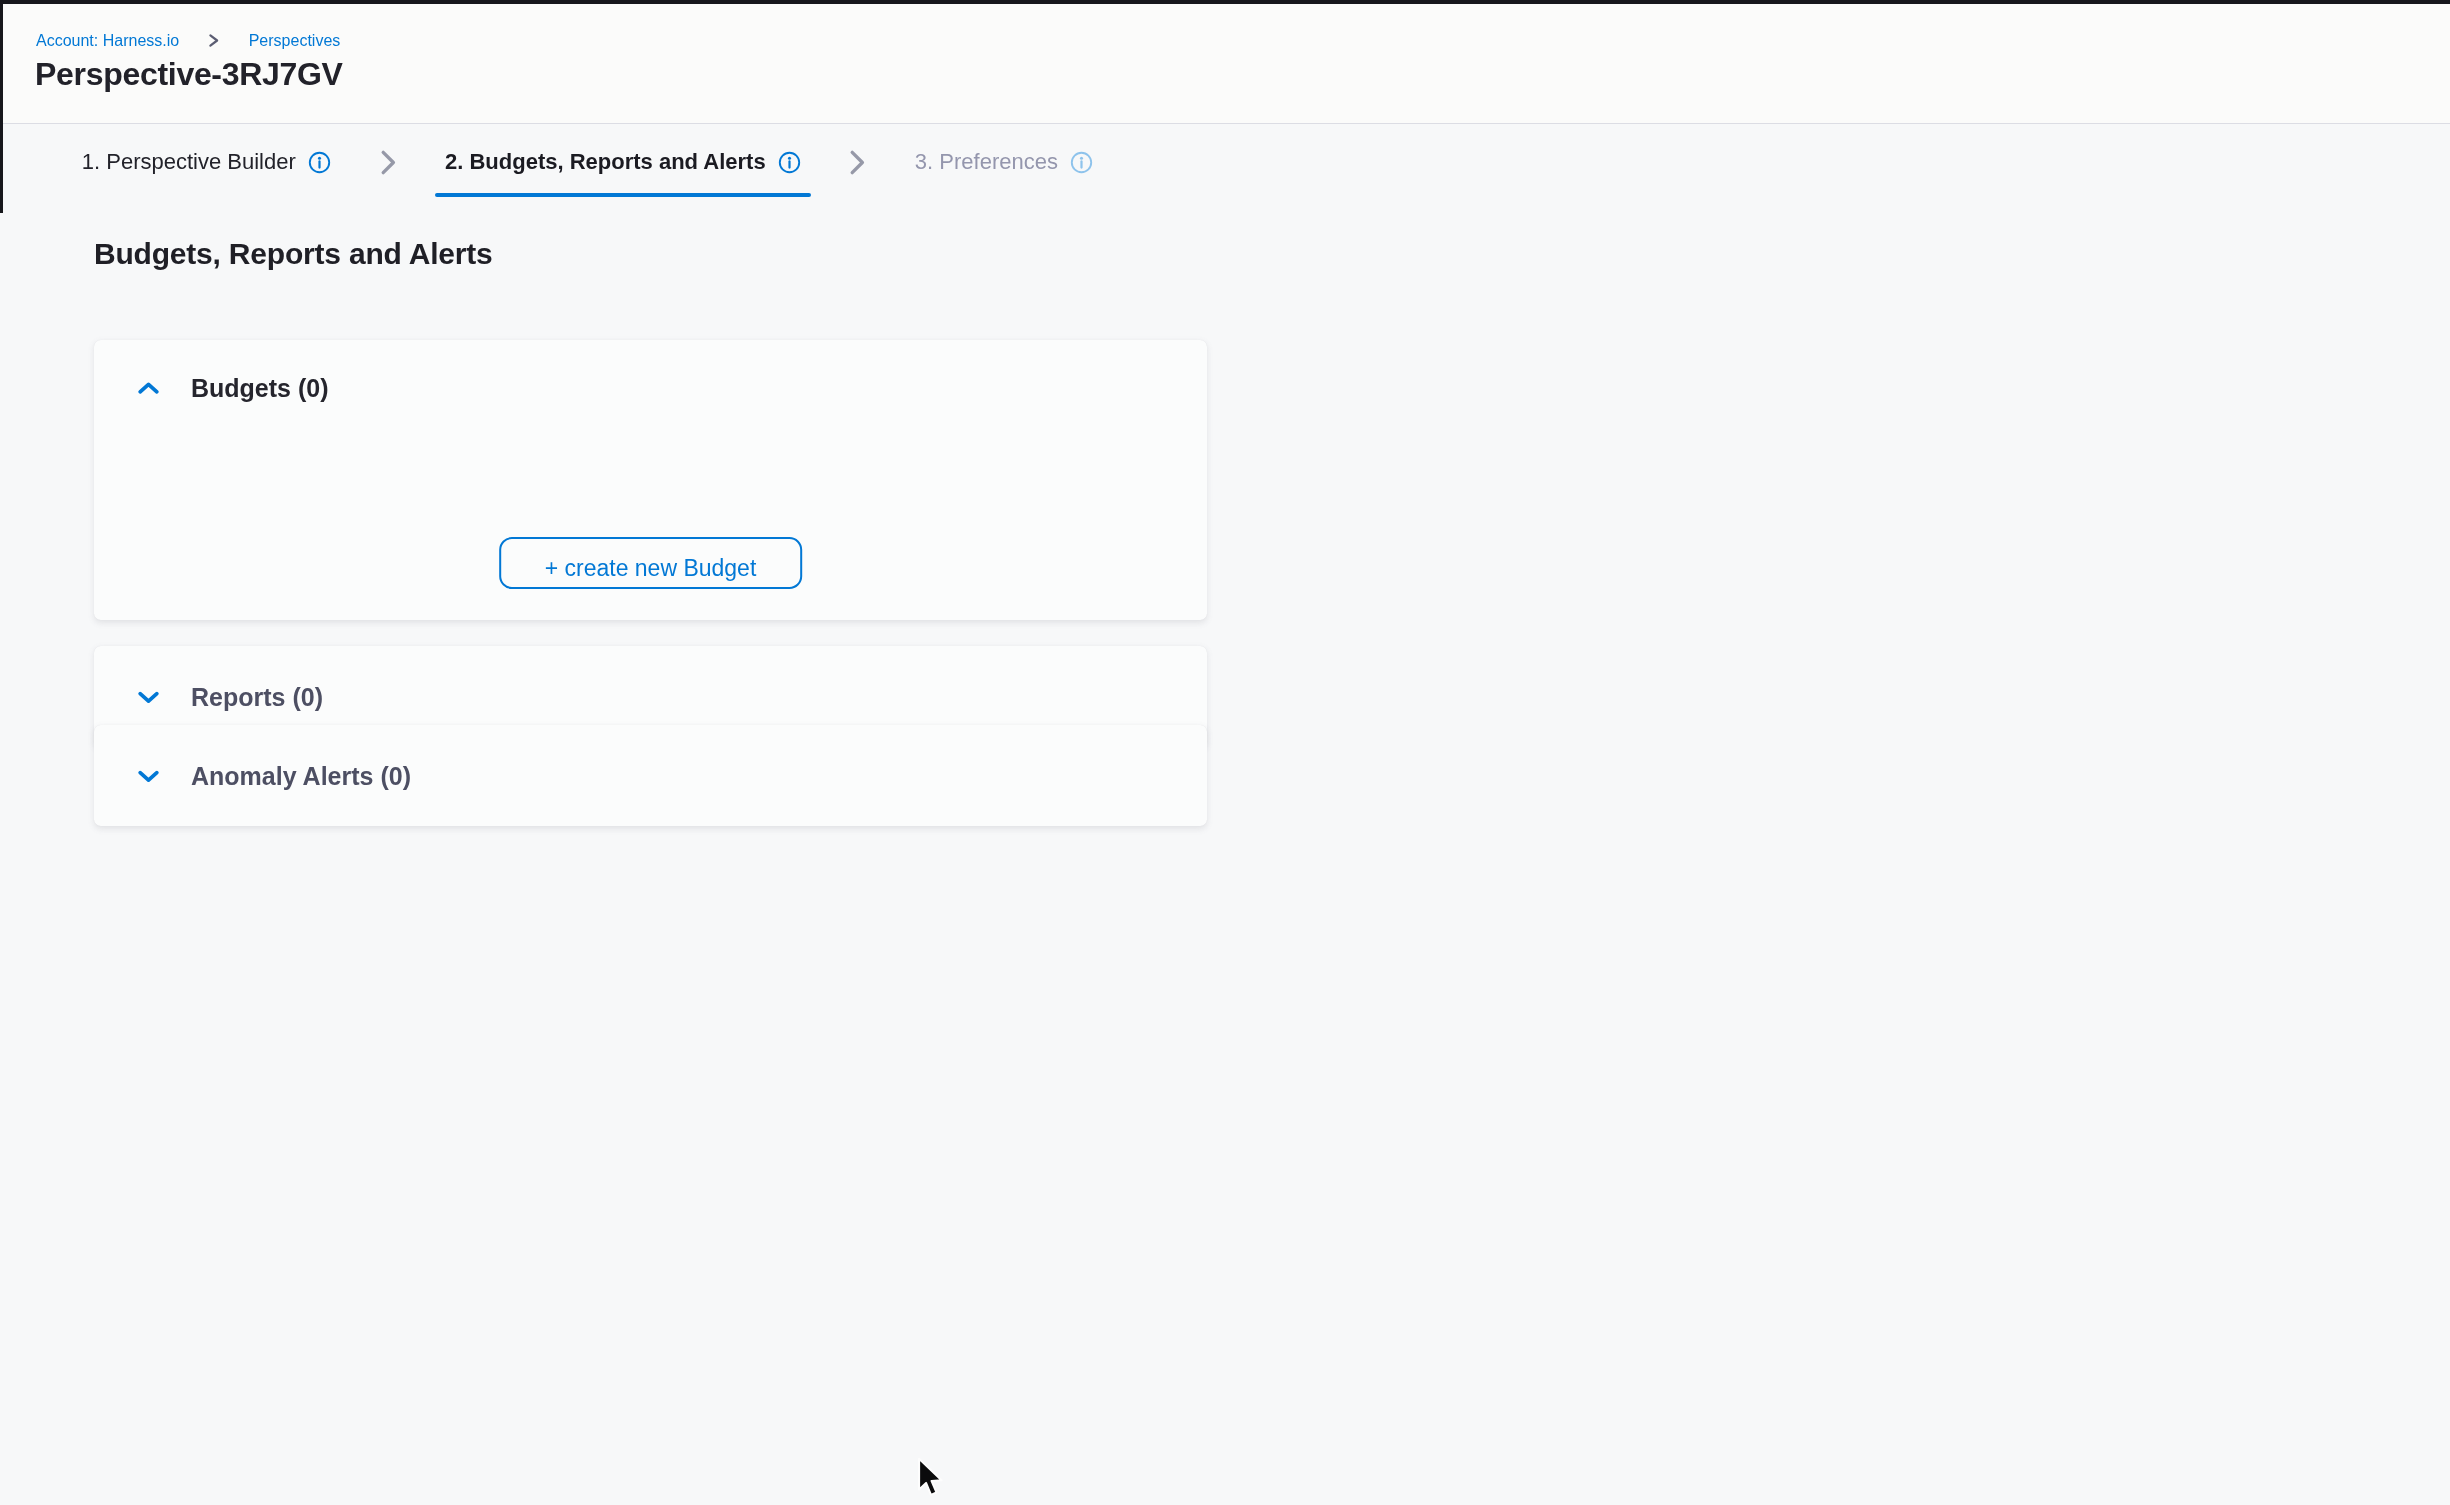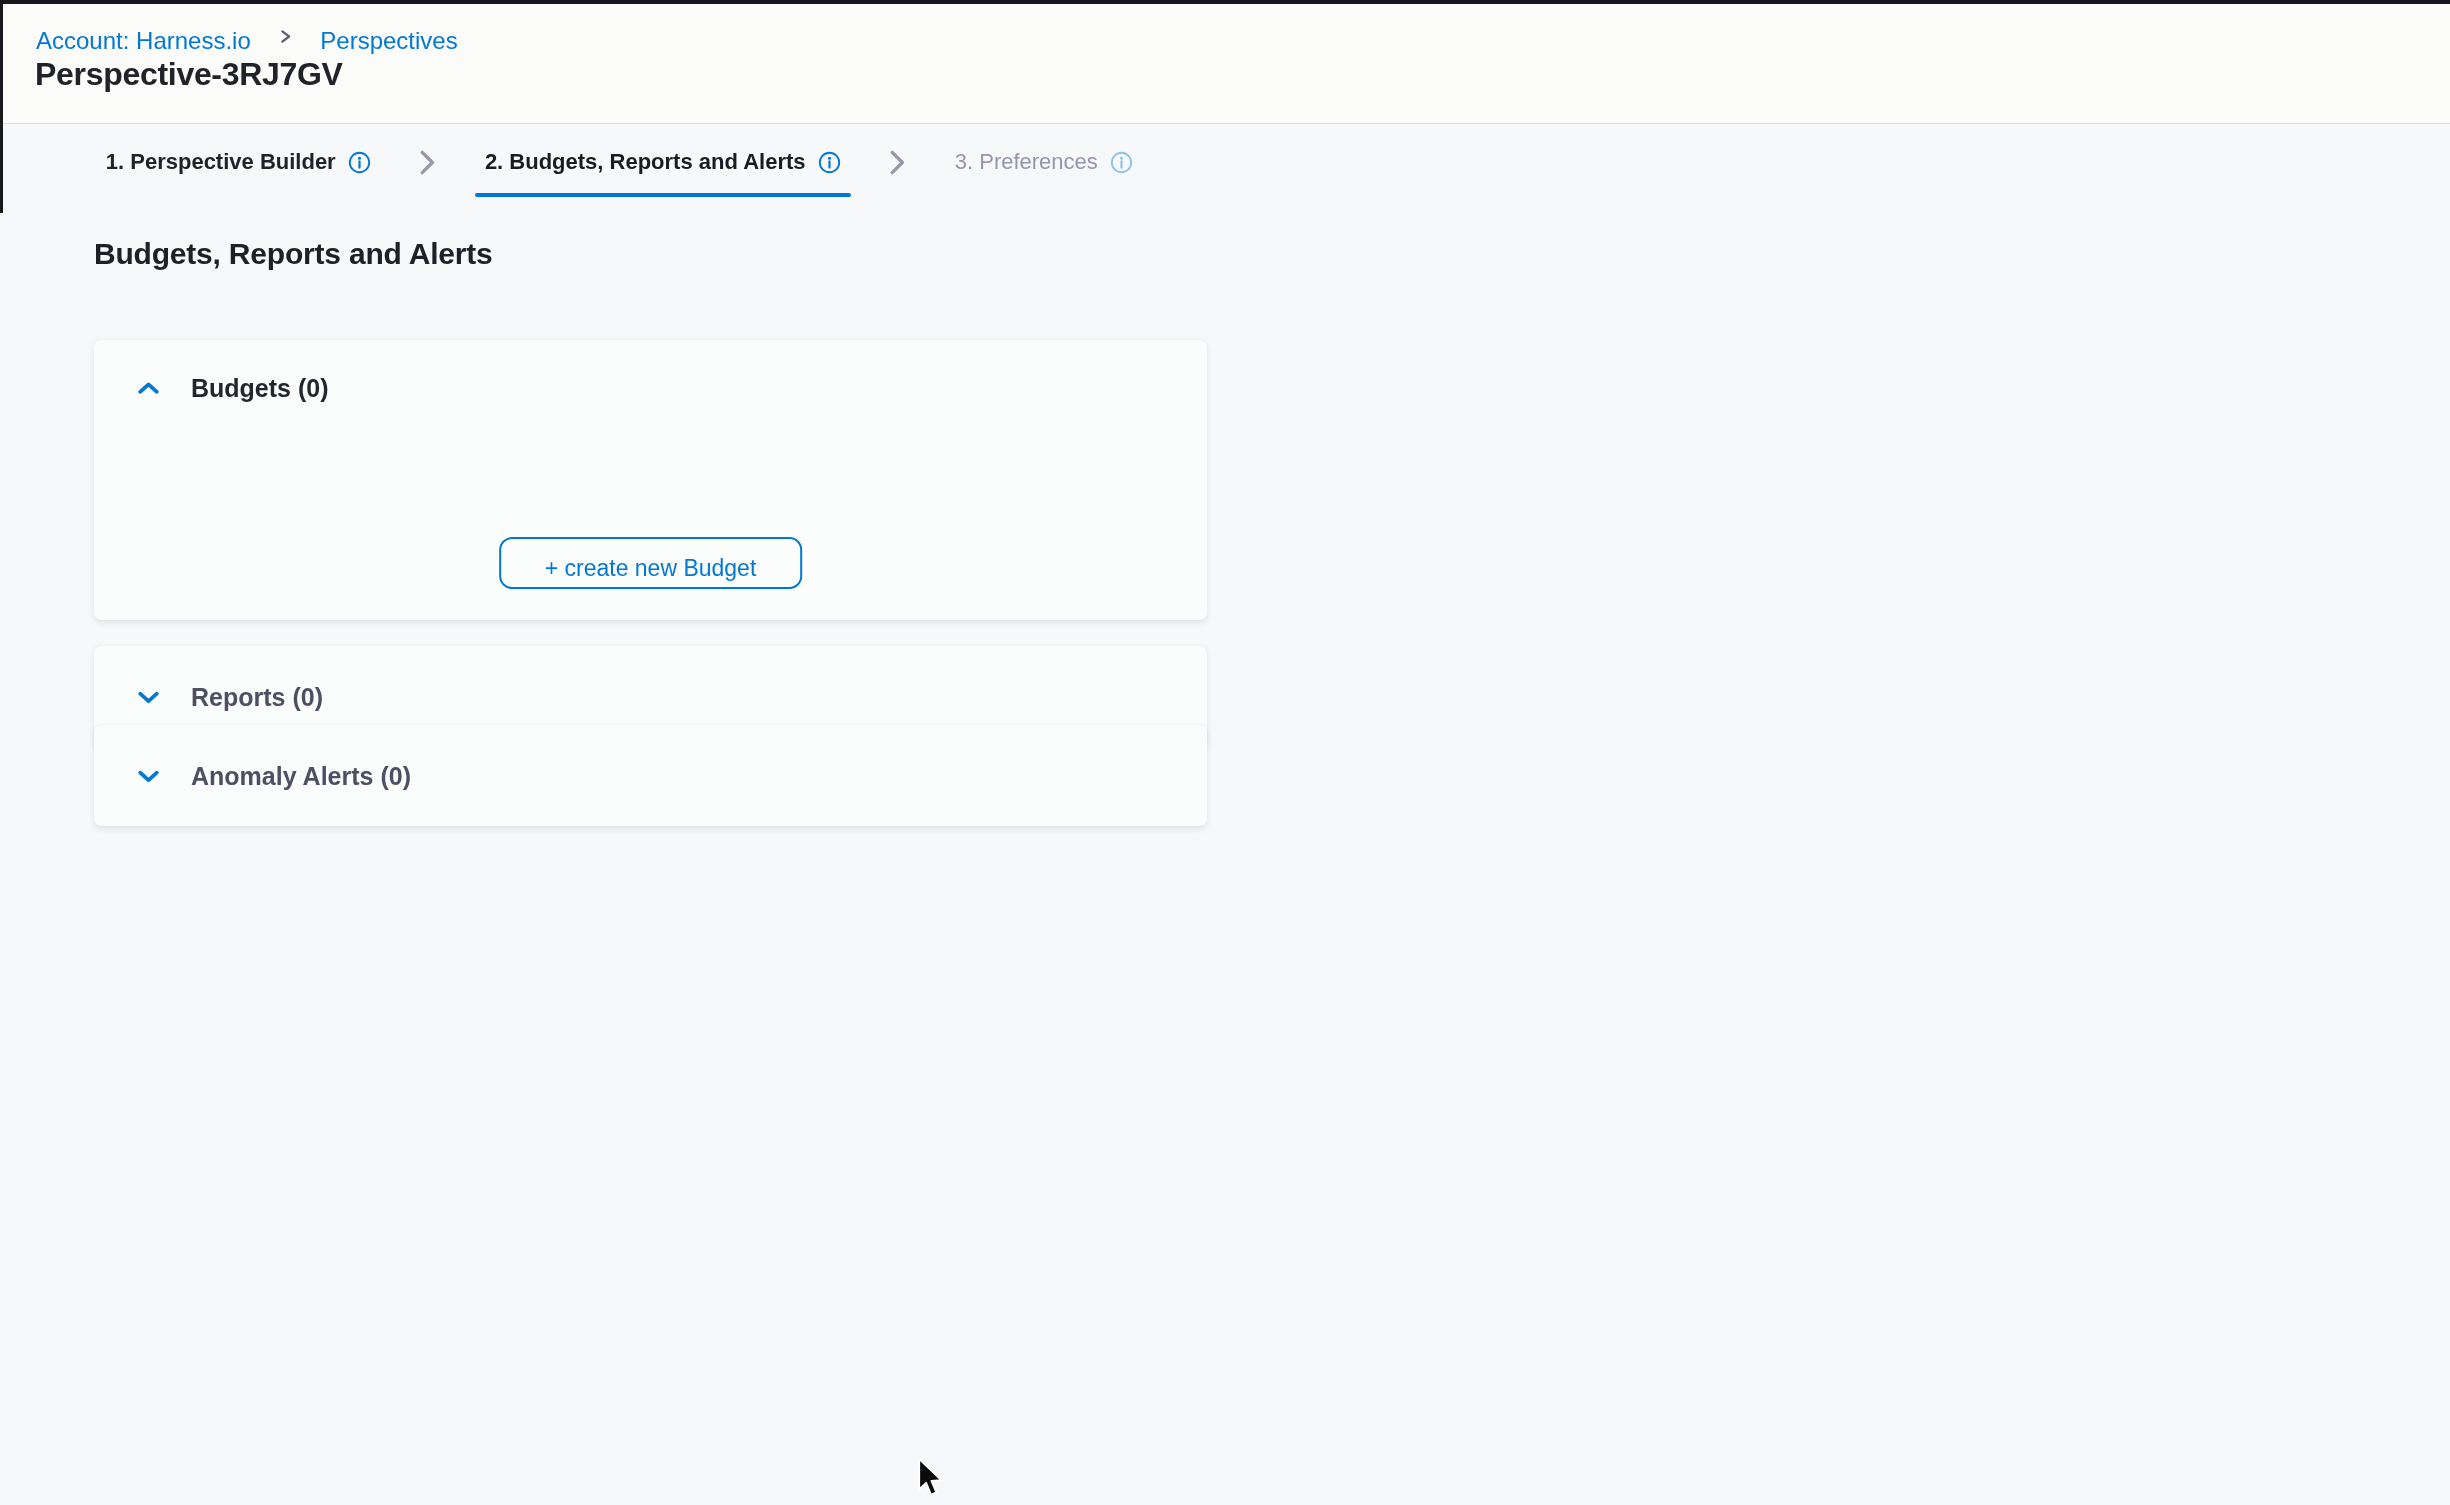--- a/index.html
+++ b/index.html
@@ -16,43 +16,43 @@
   .edge-top  { position: absolute; top: 0; left: 0; width: 2450px; height: 4.2px; background: #17171c; z-index: 50; }
   .edge-left { position: absolute; top: 0; left: 0; width: 2.5px; height: 213px; background: #17171c; z-index: 50; }
 
   
   header {
     position: absolute; top: 4.2px; left: 0; width: 2450px; height: 120px;
     background: #fbfbfa; border-bottom: 0.8px solid #dcdde4;
   }
   .breadcrumb {
     position: absolute; top: 24px; left: 36px;
-    display: flex; gap: 28px;
-    font-size: 24px; line-height: 25px;
+    display: flex; align-items: center; gap: 28px;
+    font-size: 16px; line-height: 25px;
   }
   .breadcrumb a { color: #0278d5; text-decoration: none; cursor: pointer; }
   .crumb-sep { display: block; }
   h1.page-title {
     position: absolute; top: 52px; left: 35px;
     font-size: 32px; font-weight: 700; color: #22222a; letter-spacing: -0.3px;
   }
 
   
   .tabbar {
     position: absolute; top: 145px; left: 75px;
     display: flex; align-items: center; gap: 41px;
     height: 34px;
   }
   .tab {
     position: relative;
     display: flex; align-items: center; gap: 12px;
     font-size: 22px; cursor: pointer; padding: 0 6.8px;
   }
   .tab .tab-label { white-space: nowrap; }
-  .t-dark { color: #22222a; font-weight: 700; margin-left: 24px; }
+  .t-dark { color: #22222a; font-weight: 400; }
   .t-bold { color: #1b1b22; font-weight: 700; }
   .t-gray { color: #9496ad; font-weight: 500; }
   .underline {
     position: absolute; left: -3.4px; right: -3.4px; bottom: -22px;
     height: 4.2px; background: #0278d5; border-radius: 2.5px;
   }
   .tab-sep { display: block; }
 
   
   h2.content-heading {

